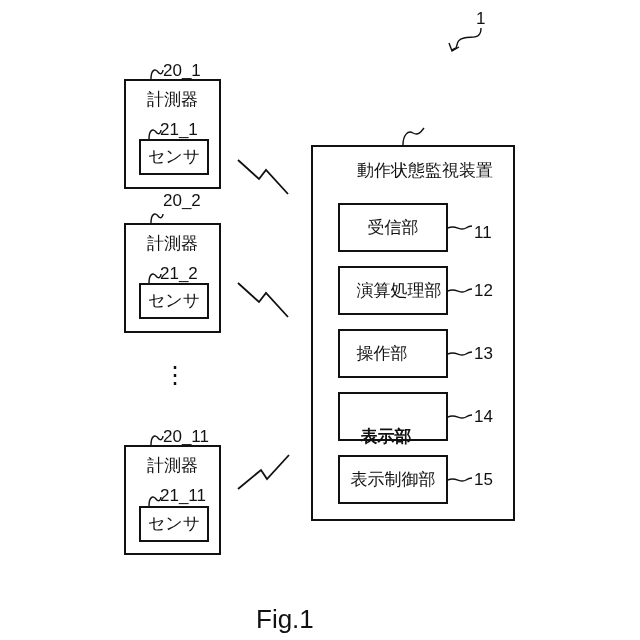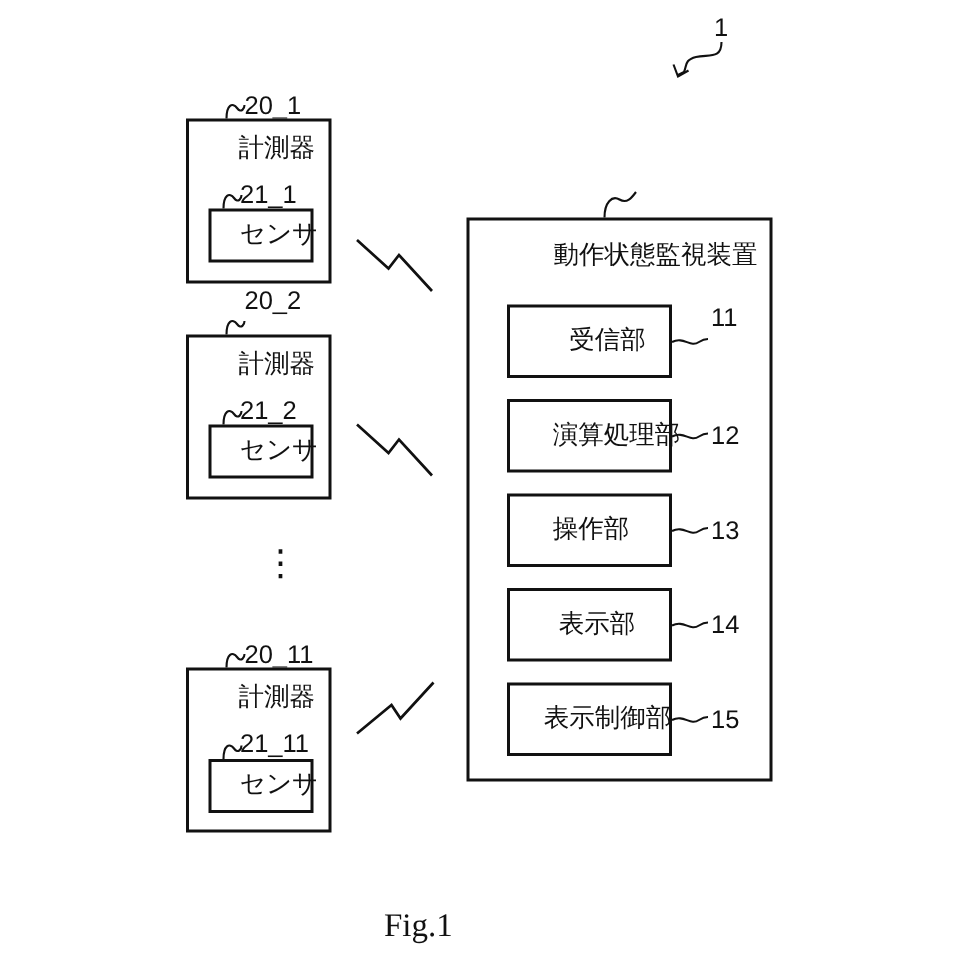--- a/index.html
+++ b/index.html
@@ -1,19 +1,19 @@
 <!DOCTYPE html>
 <html><head>
 <meta charset="utf-8">
 <style>
   html, body { margin:0; padding:0; background:#ffffff; }
   body { width:640px; height:640px; position:relative; overflow:hidden;
          font-family:"DejaVu Sans", sans-serif; color:#111; }
   .box { position:absolute; border:2px solid #111; box-sizing:border-box; background:#fff; }
-  .txt { position:absolute; white-space:nowrap; font-size:17px; line-height:1;margin-left:12px; }
+  .txt { position:absolute; white-space:nowrap; font-size:17px; line-height:1; }
   .ref { position:absolute; white-space:nowrap; font-family:"Liberation Sans", sans-serif; font-size:17px; line-height:1; }
   svg.overlay { position:absolute; left:0; top:0; width:640px; height:640px; pointer-events:none; }
   .center { text-align:center; }
 </style>
 </head>
 <body>
 
 <div class="ref" style="left:476px; top:10px;">1</div>
 
 <div class="ref" style="left:163px; top:62px;">20_1</div>
@@ -38,39 +38,39 @@
 <div class="ref" style="left:160px; top:487px;">21_11</div>
 <div class="box" style="left:139px; top:506px; width:70px; height:36px;"></div>
 <div class="txt center" style="left:139px; top:515px; width:70px;">センサ</div>
 
 <div class="ref" style="left:426px; top:120px;margin-top:37px;">10</div>
 <div class="box" style="left:311px; top:145px; width:204px; height:376px;"></div>
 <div class="txt center" style="left:311px; top:162px; width:228px;">動作状態監視装置</div>
 
 <div class="box" style="left:338px; top:203px; width:110px; height:49px;"></div>
 <div class="txt center" style="left:338px; top:219px; width:110px;">受信部</div>
-<div class="ref" style="left:474px; top:203px;">11</div>
+<div class="ref" style="left:474px; top:224px;">11</div>
 
 <div class="box" style="left:338px; top:266px; width:110px; height:49px;"></div>
 <div class="txt center" style="left:338px; top:282px; width:122px;">演算処理部</div>
 <div class="ref" style="left:474px; top:282px;">12</div>
 
 <div class="box" style="left:338px; top:329px; width:110px; height:49px;"></div>
 <div class="txt center" style="left:338px; top:345px; width:88px;">操作部</div>
 <div class="ref" style="left:474px; top:345px;">13</div>
 
 <div class="box" style="left:338px; top:392px; width:110px; height:49px;"></div>
-<div class="txt center" style="left:338px; top:408px; width:96px;">表示部</div>
+<div class="txt center" style="left:338px; top:428px; width:96px;font-weight:bold;">表示部</div>
 <div class="ref" style="left:474px; top:408px;">14</div>
 
 <div class="box" style="left:338px; top:455px; width:110px; height:49px;"></div>
 <div class="txt center" style="left:338px; top:471px; width:110px;">表示制御部</div>
 <div class="ref" style="left:474px; top:471px;">15</div>
 
-<div class="ref" style="left:256px; top:606px; font-size:22px; font-family:Liberation Serif, serif;">Fig.1</div>
+<div class="ref" style="left:256px; top:606px; font-size:26px; font-family:Liberation Sans, sans-serif;">Fig.1</div>
 
 <svg class="overlay" viewBox="0 0 640 640">
   <g fill="none" stroke="#111" stroke-width="1.4">
 
     <path d="M481 28 C481 40 472 36 464 38 C456 40 458 44 456 48 L452 50"></path>
     <path d="M449 43 L452 51 L459 47"></path>
 
     <path d="M151 79 C151 70 155 68 158 72 C161 76 163 72 163 70"></path>
     <path d="M149 139 C149 130 153 128 156 132 C159 136 161 132 161 130"></path>
     <path d="M151 223 C151 214 155 212 158 216 C161 220 163 216 163 214"></path>

